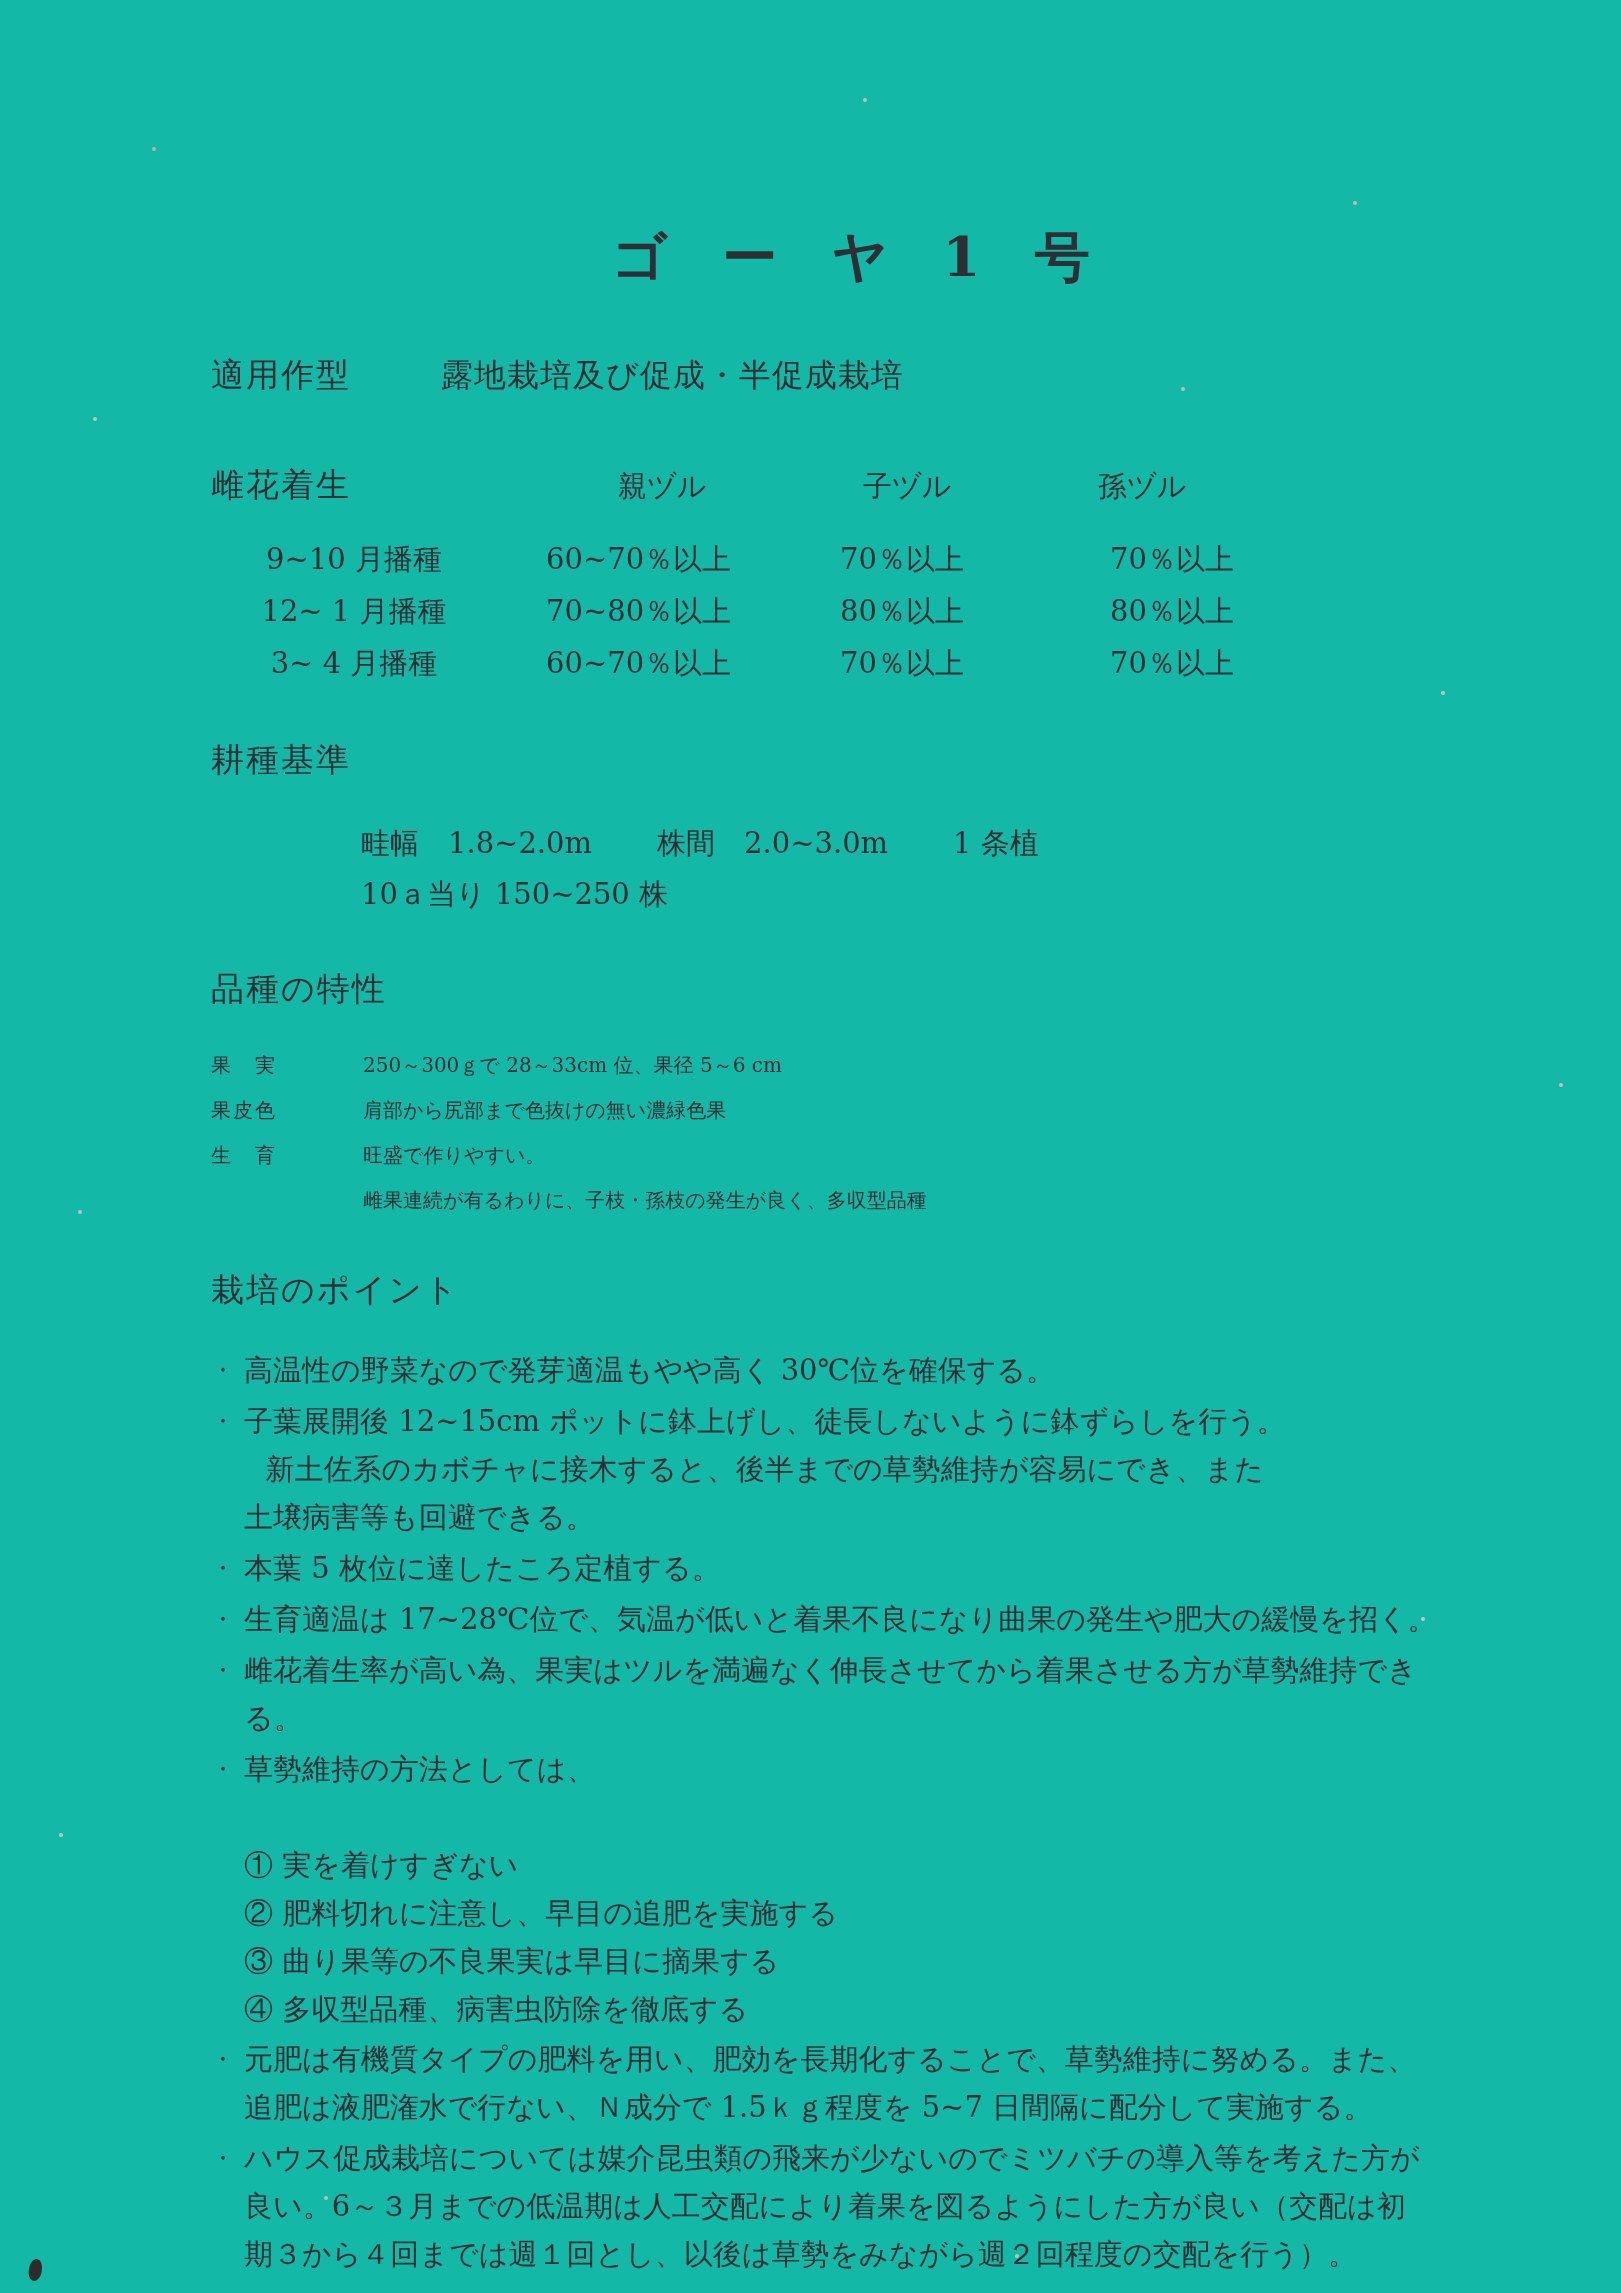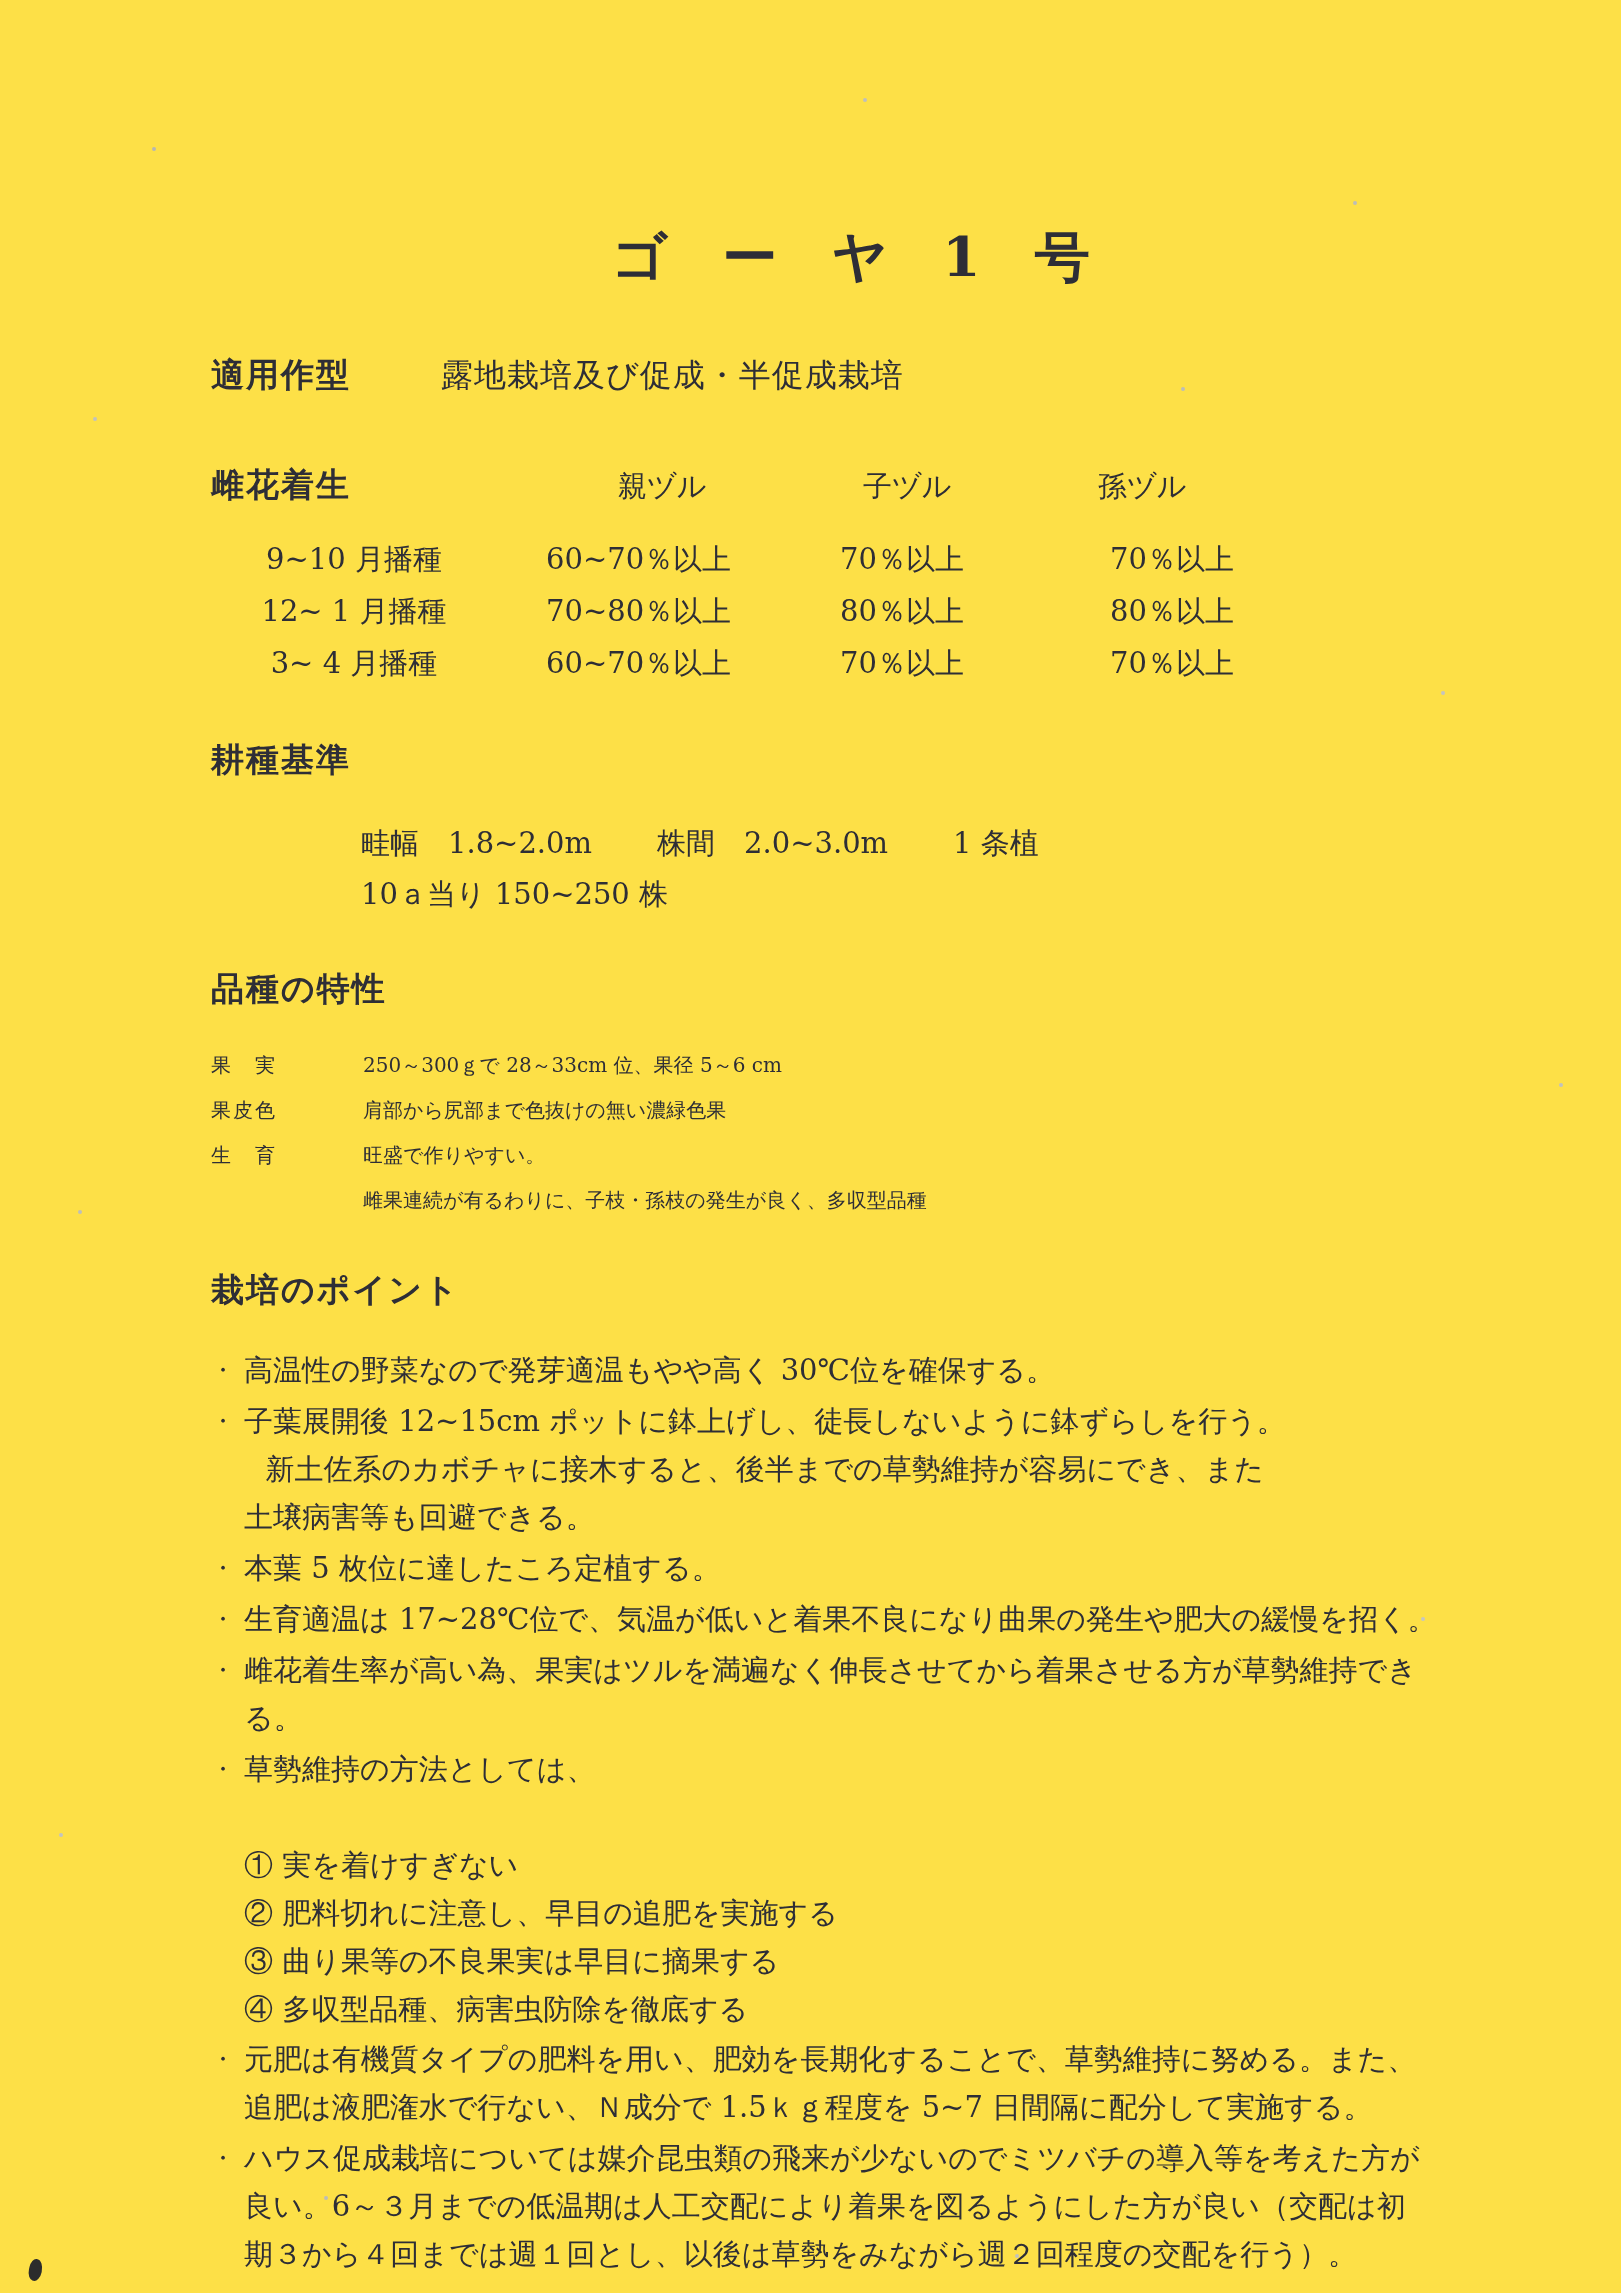--- a/index.html
+++ b/index.html
@@ -1,38 +1,37 @@
 <!DOCTYPE html>
 <html><head>
 <meta charset="utf-8">
 <style>
   html,body{margin:0;padding:0;background:#e8e8e4;}
   .page{
     position:relative;
     width:1621px;height:2294px;
-    background:#fde047;
+    background:#14b8a6;
     box-sizing:border-box;
     padding:223px 113px 0 211px;
     font-family:"DejaVu Serif","Liberation Serif",serif;
     color:#2e2e36;
     overflow:hidden;
   }
   .title{
     margin:0;
     font-size:55px;
     font-weight:600;
     text-align:center;
     letter-spacing:0.32em;
     line-height:1.25;
   }
   .sec-label{
     font-size:33px;
     letter-spacing:2px;
     white-space:nowrap;
-    font-weight:bold;
   }
   
   .tekiyo{margin-top:61px;display:flex;align-items:baseline;gap:90px;}
   .tekiyo-value{font-size:32px;letter-spacing:1px;}
   
   .mebana-header{margin-top:65px;display:flex;align-items:baseline;}
   .mh-label{width:407px;}
   .mh-col{font-size:29px;font-family:Liberation Mono, monospace;}
   .mh-col.c1{width:245px;}
   .mh-col.c2{width:235px;}

